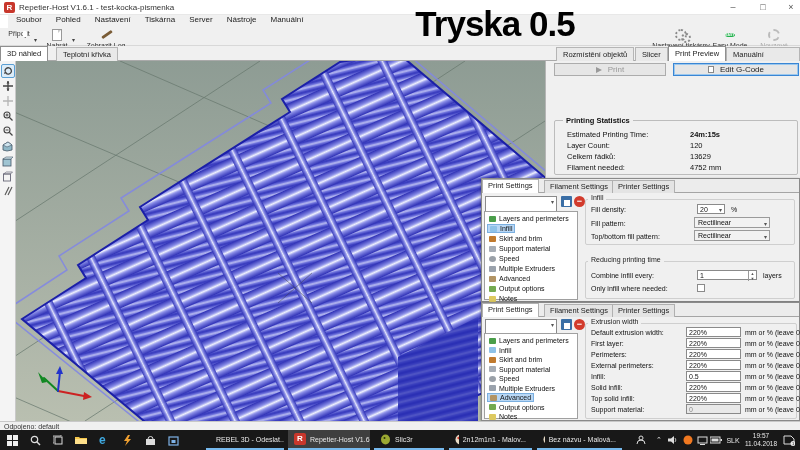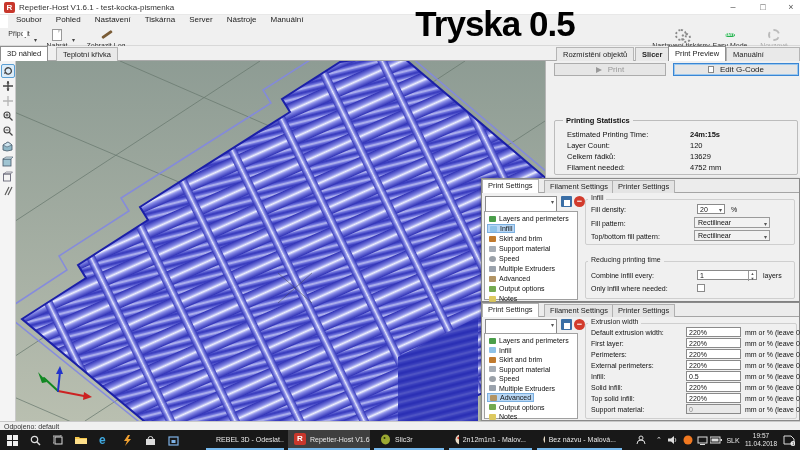--- a/index.html
+++ b/index.html
@@ -161,21 +161,21 @@
       <span>Nouzové přerušení</span>
     </div>
   </div>
 
   <div id="big-title" class="abs">Tryska 0.5</div>
 
   <div id="tabrow" class="abs">
     <span class="tab active" style="left:0px;">3D náhled</span>
     <span class="tab" style="left:56px;">Teplotní křivka</span>
     <span class="tab" style="left:556px;">Rozmístění objektů</span>
-    <span class="tab" style="left:635px;font-weight:bold;">Slicer</span>
+    <span class="tab" style="left:635px;">Slicer</span>
     <span class="tab active" style="left:668px;">Print Preview</span>
     <span class="tab" style="left:726px;">Manuální ovládání</span>
 
   </div>
 
   <div id="view3d" class="abs">
     <svg width="545" height="360" viewBox="0 0 545 360">
       <defs>
         <linearGradient id="bgg" x1="0" y1="0" x2="0" y2="1">
           <stop offset="0" stop-color="#8e9c94"></stop>

